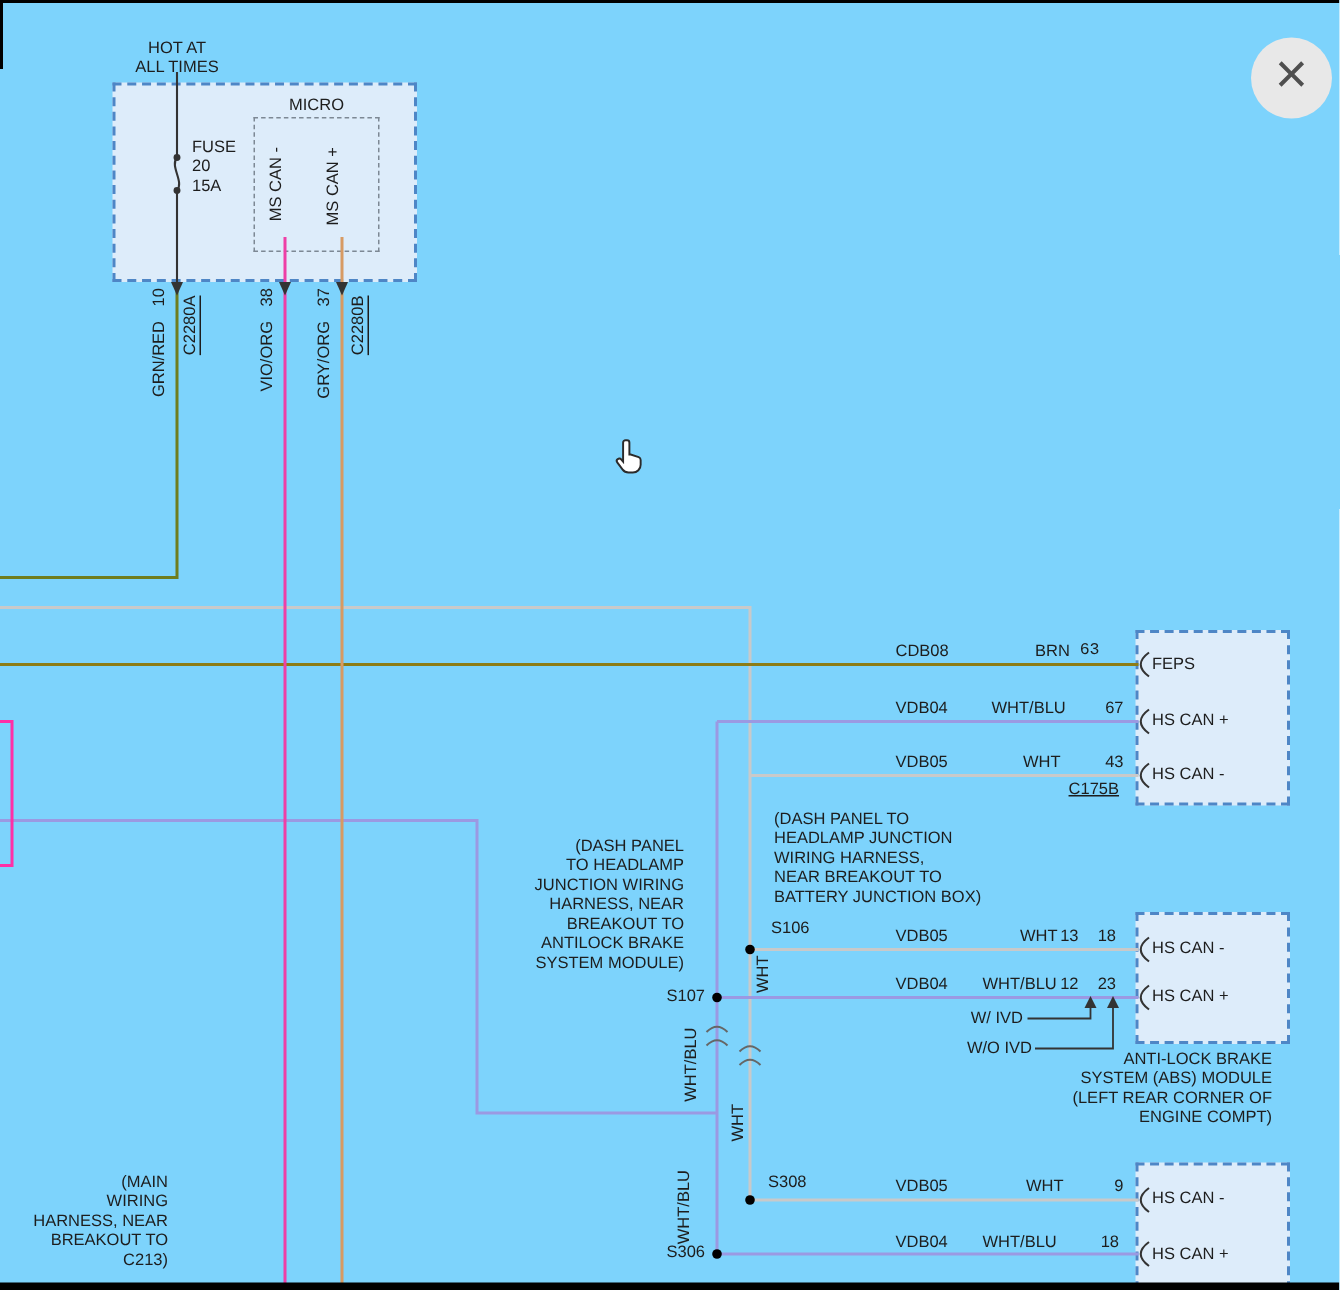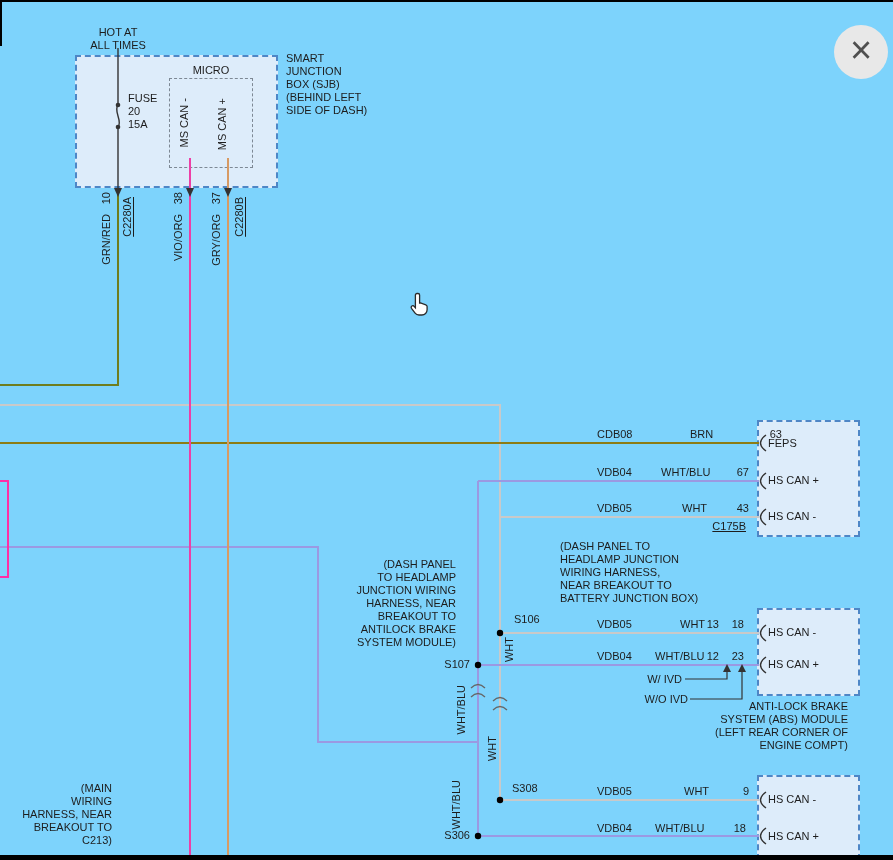--- a/index.html
+++ b/index.html
@@ -117,38 +117,33 @@
   <div class="frame" style="left:0; top:855px; width:893px; height:5px;"></div>
 
   <div class="lbl ml ctr" style="left:75px; top:26px; width:86px;">HOT AT
 ALL TIMES</div>
   <div class="lbl ml" style="left:128px; top:92px;">FUSE
 20
 15A</div>
   <div class="lbl ctr" style="left:169px; top:64px; width:84px;">MICRO</div>
   <div class="vtext" style="left:178px; top:98px;">MS CAN -</div>
   <div class="vtext" style="left:216px; top:98px;">MS CAN +</div>
-  <div class="lbl ml" style="left:286px; top:52px;">SMART
-JUNCTION
-BOX (SJB)
-(BEHIND LEFT
-SIDE OF DASH)</div>
 
   <div class="vtext" style="left:100px; top:192px;">10</div>
   <div class="vtext" style="left:100px; top:214px;">GRN/RED</div>
   <div class="vtext ul" style="left:121px; top:197px;">C2280A</div>
   <div class="vtext" style="left:172px; top:192px;">38</div>
   <div class="vtext" style="left:172px; top:214px;">VIO/ORG</div>
   <div class="vtext" style="left:210px; top:192px;">37</div>
   <div class="vtext" style="left:210px; top:214px;">GRY/ORG</div>
   <div class="vtext ul" style="left:233px; top:197px;">C2280B</div>
 
   <div class="lbl" style="left:597px; top:428px;">CDB08</div>
   <div class="lbl" style="left:690px; top:428px;">BRN</div>
-  <div class="lbl ra" style="left:764px; top:428px; width:18px;">63</div>
+  <div class="lbl ra" style="left:715px; top:428px; width:18px;font-family:Liberation Mono, monospace;">63</div>
 
   <div class="lbl" style="left:597px; top:466px;">VDB04</div>
   <div class="lbl" style="left:661px; top:466px;">WHT/BLU</div>
   <div class="lbl ra" style="left:731px; top:466px; width:18px;">67</div>
 
   <div class="lbl" style="left:597px; top:502px;">VDB05</div>
   <div class="lbl" style="left:682px; top:502px;">WHT</div>
   <div class="lbl ra" style="left:731px; top:502px; width:18px;">43</div>
   <div class="lbl ra ul" style="left:700px; top:520px; width:46px;">C175B</div>
 
@@ -196,21 +191,21 @@
   <div class="lbl" style="left:768px; top:793px;">HS CAN -</div>
   <div class="lbl" style="left:768px; top:830px;">HS CAN +</div>
 
   <div class="lbl ml ra" style="left:316px; top:558px; width:140px;">(DASH PANEL
 TO HEADLAMP
 JUNCTION WIRING
 HARNESS, NEAR
 BREAKOUT TO
 ANTILOCK BRAKE
 SYSTEM MODULE)</div>
-  <div class="lbl ml" style="left:516px; top:540px; width:170px;margin-left:44px;">(DASH PANEL TO
+  <div class="lbl ml" style="left:516px; top:540px; width:170px;">(DASH PANEL TO
 HEADLAMP JUNCTION
 WIRING HARNESS,
 NEAR BREAKOUT TO
 BATTERY JUNCTION BOX)</div>
   <div class="lbl ml ra" style="left:16px; top:782px; width:96px;">(MAIN
 WIRING
 HARNESS, NEAR
 BREAKOUT TO
 C213)</div>
 

